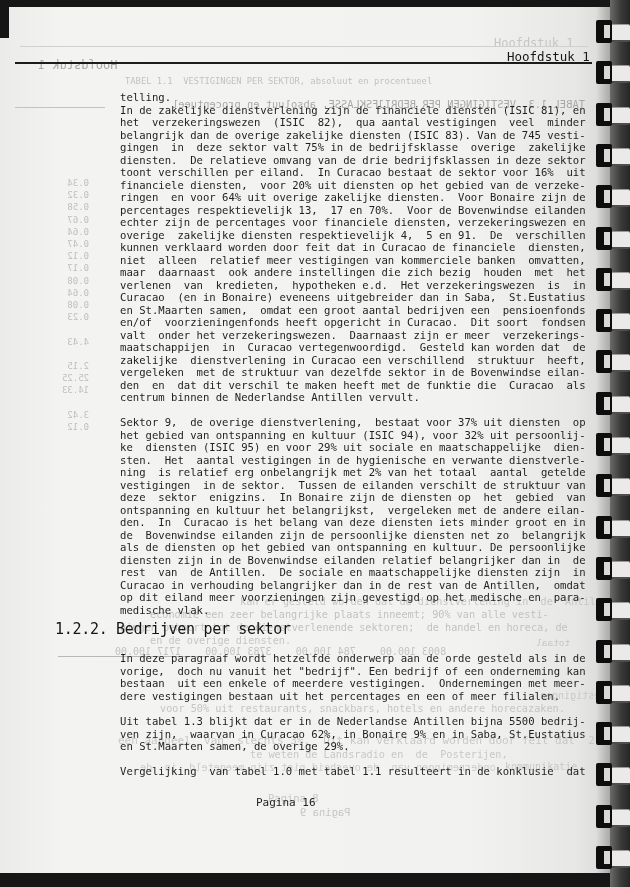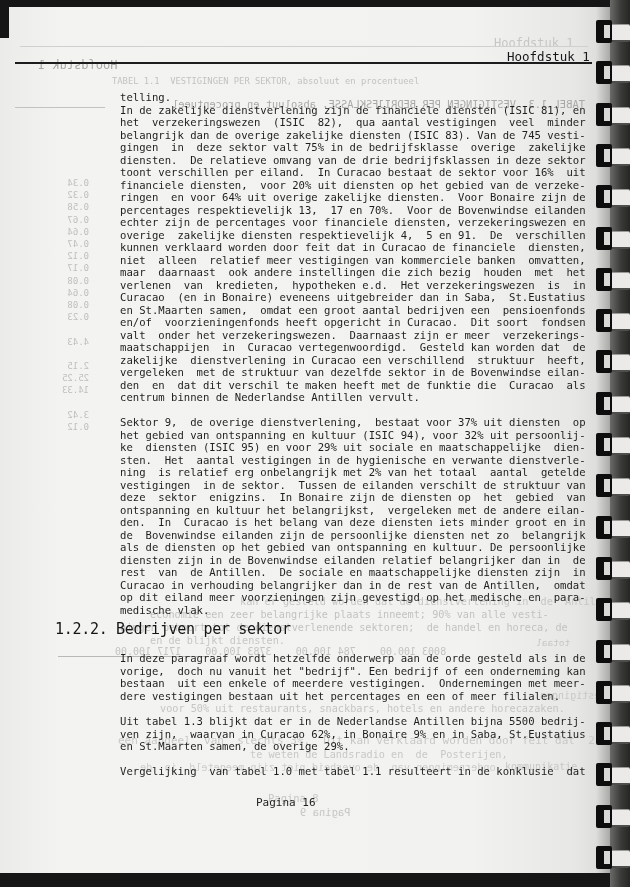--- a/index.html
+++ b/index.html
@@ -35,21 +35,21 @@
   .ghost-rule{position:absolute;height:1px;background:#c2c2c0;}
 </style>
 </head>
 <body>
 
 <div class="paper">
 
   <div class="ghost mirror" style="left:38px;top:51px;font-size:12px;color:#a8a8a6;">Hoofdstuk 1</div>
   <div class="ghost" style="left:494px;top:29px;font-size:12px;color:#c6c6c4;">Hoofdstuk 1</div>
   <div class="ghost-rule" style="left:20px;top:39px;width:568px;background:#d0d0ce;"></div>
-  <div class="ghost" style="left:112px;top:69px;font-size:8.8px;color:#c2c2c0;">TABEL 1.1  VESTIGINGEN PER SEKTOR, absoluut en procentueel</div>
+  <div class="ghost" style="left:125px;top:69px;font-size:8.8px;color:#c2c2c0;">TABEL 1.1  VESTIGINGEN PER SEKTOR, absoluut en procentueel</div>
   <div class="ghost mirror" style="left:172px;top:91px;font-size:10.4px;color:#a9a9a7;">TABEL 1.3  VESTIGINGEN PER BEDRIJFSKLASSE, absoluut en procentueel</div>
   <div class="ghost-rule" style="left:15px;top:100px;width:90px;"></div>
   <div class="ghost mirror" style="left:62px;top:170px;font-size:9px;line-height:12.2px;color:#bfbfbd;">0.34
 0.32
 0.58
 0.67
 0.64
 0.47
 0.12
 0.17
@@ -62,21 +62,21 @@
 
 2.15
 25.25
 14.33
 
 3.42
 0.12</div>
   <div class="ghost" style="left:240px;top:589px;font-size:10.2px;color:#c6c6c4;">kan er gesteld worden dat de dienstverlening in  de  Antil-</div>
   <div class="ghost" style="left:150px;top:602px;font-size:10.2px;color:#c2c2c0;">economie een zeer belangrijke plaats inneemt; 90% van alle vesti-</div>
   <div class="ghost" style="left:120px;top:615px;font-size:10.2px;color:#c2c2c0;">gingen behoort tot de dienstverlenende sektoren;  de handel en horeca, de</div>
-  <div class="ghost" style="left:150px;top:628px;font-size:10.2px;color:#c6c6c4;">en de blijkt diensten.</div>
+  <div class="ghost" style="left:150px;top:628px;font-size:10.2px;color:#c6c6c4;">en de overige diensten.</div>
   <div class="ghost mirror" style="left:536px;top:630px;font-size:9.5px;color:#c6c6c4;">totaal</div>
   <div class="ghost mirror" style="left:115px;top:639px;font-size:10px;color:#c3c3c1;">8003 100.00    784 100.00    3783 100.00    1717 100.00</div>
   <div class="ghost-rule" style="left:58px;top:649px;width:150px;background:#b8b8b6;"></div>
   <div class="ghost mirror" style="left:540px;top:683px;font-size:10px;color:#c8c8c6;">vestigingen</div>
   <div class="ghost" style="left:160px;top:696px;font-size:10.2px;color:#c5c5c3;">voor 50% uit restaurants, snackbars, hotels en andere horecazaken.</div>
   <div class="ghost" style="left:505px;top:714px;font-size:10px;color:#c8c8c6;margin-top:40px;">kommunikatie</div>
   <div class="ghost" style="left:118px;top:727px;font-size:11px;color:#c8c8c6;text-align:right;">een aandeel  van  slechts 3%.  Dit kan verklaard worden door feit dat  2</div>
   <div class="ghost" style="left:250px;top:742px;font-size:10.2px;color:#c8c8c6;">te weten de Landsradio en  de  Posterijen,</div>
   <div class="ghost mirror" style="left:140px;top:755px;font-size:10.2px;color:#cdcdcb;">ondernemingen van  de overheid niet zijn meegeteld  in  de</div>
   <div class="ghost" style="left:268px;top:785px;font-size:10.5px;color:#c6c6c4;">Pagina 8</div>

